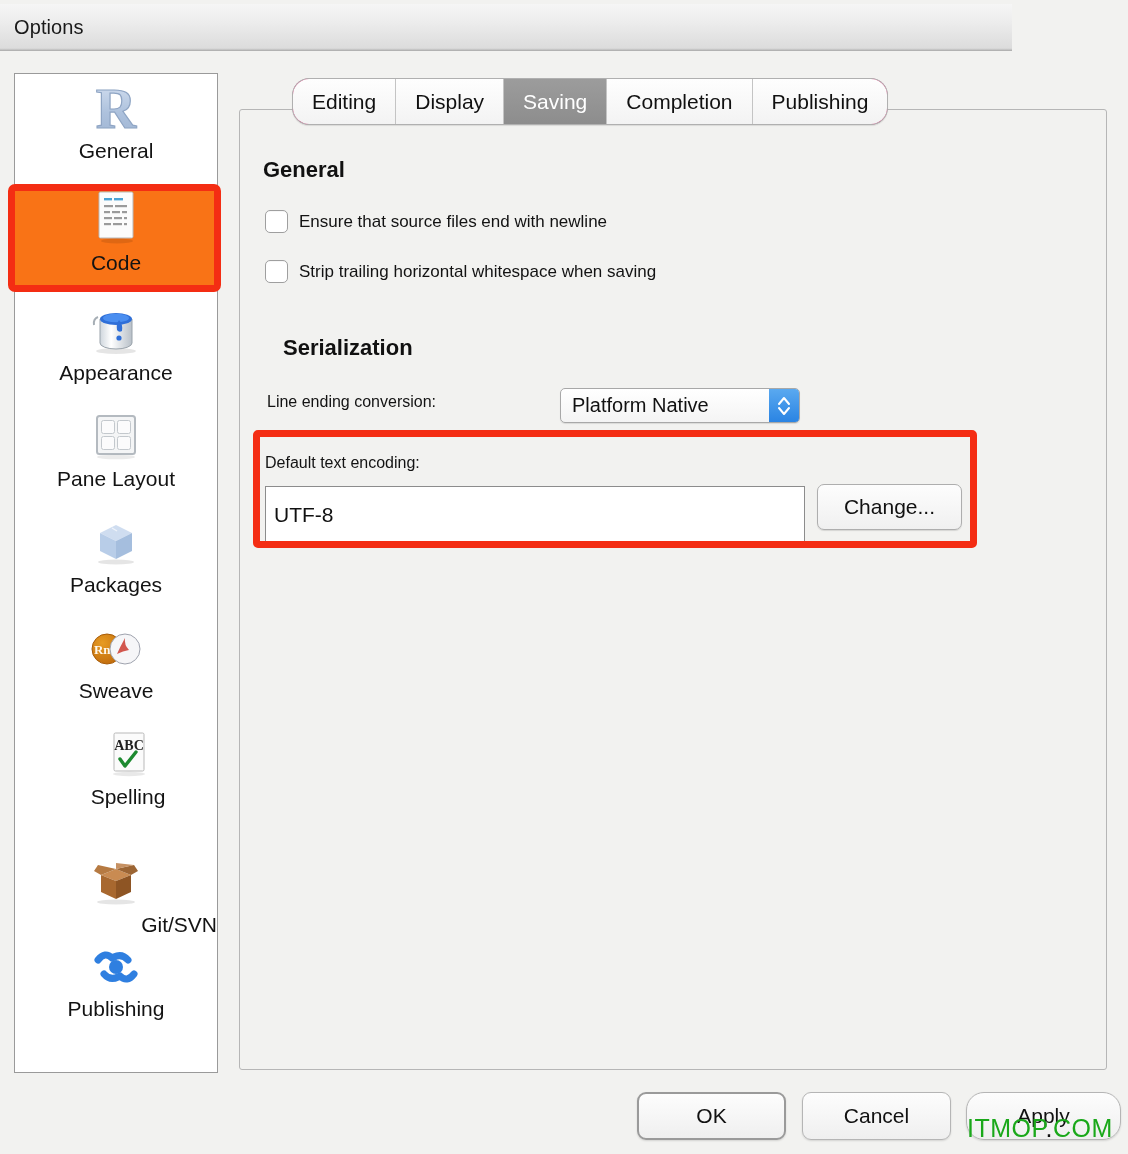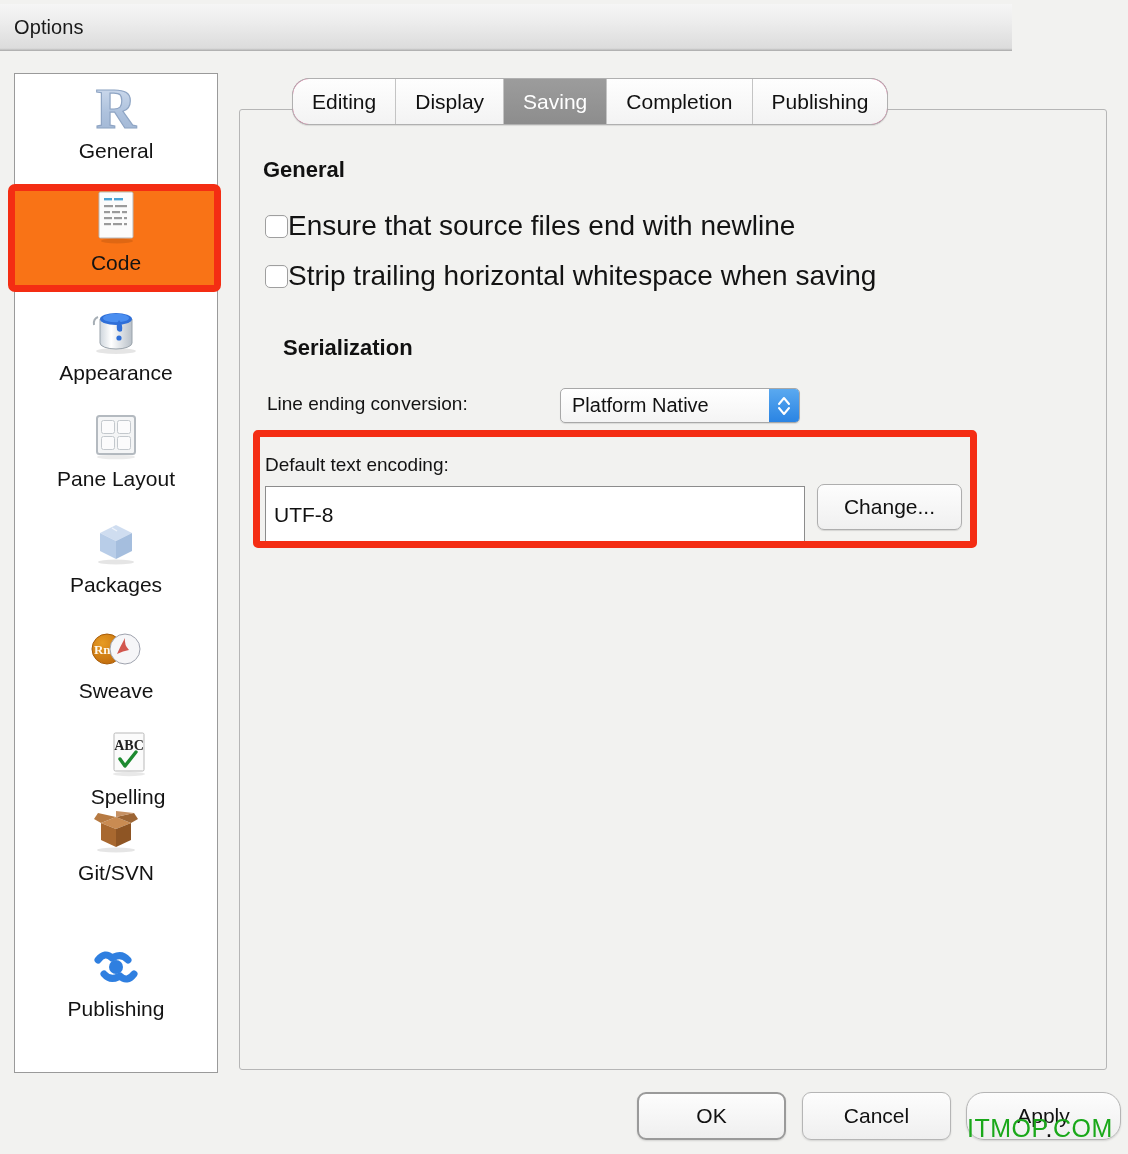--- a/index.html
+++ b/index.html
@@ -112,24 +112,24 @@
   .checkbox {
     width: 23px; height: 23px;
     background: #ffffff;
     border: 1px solid #9f9f9f;
     border-radius: 5px;
     box-sizing: border-box;
     box-shadow: inset 0 1px 0 rgba(0,0,0,0.03);
     flex: 0 0 auto;
   }
   .checkrow .lbl {
-    font-size: 28px; color: #131313; white-space: nowrap;
+    margin-left: 11px; font-size: 17px; color: #131313; white-space: nowrap;
   }
   .field-label {
-    position: absolute; font-size: 19px; color: #131313; white-space: nowrap;
+    position: absolute; font-size: 16px; color: #131313; white-space: nowrap;
   }
 
   
   #lineending-popup {
     position: absolute; left: 560px; top: 388px;
     width: 240px; height: 35px;
     border: 1px solid #a8a8a8; border-radius: 5px;
     background: linear-gradient(to bottom, #ffffff 0%, #f4f4f4 100%);
     box-sizing: border-box;
     box-shadow: 0 1px 1px rgba(0,0,0,0.10);
@@ -323,21 +323,21 @@
       <svg class="ico" width="52" height="52" viewBox="0 0 52 52">
         <rect x="12" y="4" width="30" height="38" rx="1.5" fill="#fbfbfb" stroke="#b9b9b9"></rect>
         <text x="27" y="21" font-family="'Liberation Serif', serif" font-size="14" font-weight="bold" text-anchor="middle" fill="#222">ABC</text>
         <path d="M18 30 l5 7 l11 -14" stroke="#1d8a30" stroke-width="3.4" fill="none" stroke-linecap="round" stroke-linejoin="round"></path>
         <ellipse cx="27" cy="45" rx="16" ry="2.2" fill="#000" opacity="0.09"></ellipse>
       </svg>
     </div>
     <div class="side-label">Spelling</div>
   </div>
 
-  <div class="side-item" style="top:728px;height:92px;">
+  <div class="side-item" style="top:780px;height:92px;text-align:right;">
     <div class="side-icon">
       <svg class="ico" width="62" height="52" viewBox="0 0 62 52">
         <ellipse cx="31" cy="45" rx="19" ry="2.6" fill="#000" opacity="0.10"></ellipse>
         <polygon points="16,18 31,12 46,18 31,24" fill="#c98b52"></polygon>
         <polygon points="16,18 31,24 31,42 16,35" fill="#a8682f"></polygon>
         <polygon points="46,18 31,24 31,42 46,35" fill="#8e5524"></polygon>
         <polygon points="13,8 31,12 16,18 9,14" fill="#b67a42"></polygon>
         <polygon points="49,8 31,12 46,18 53,14" fill="#9c6534"></polygon>
         <polygon points="31,12 31,6 49,8" fill="#c08552" opacity="0.9"></polygon>
       </svg>

